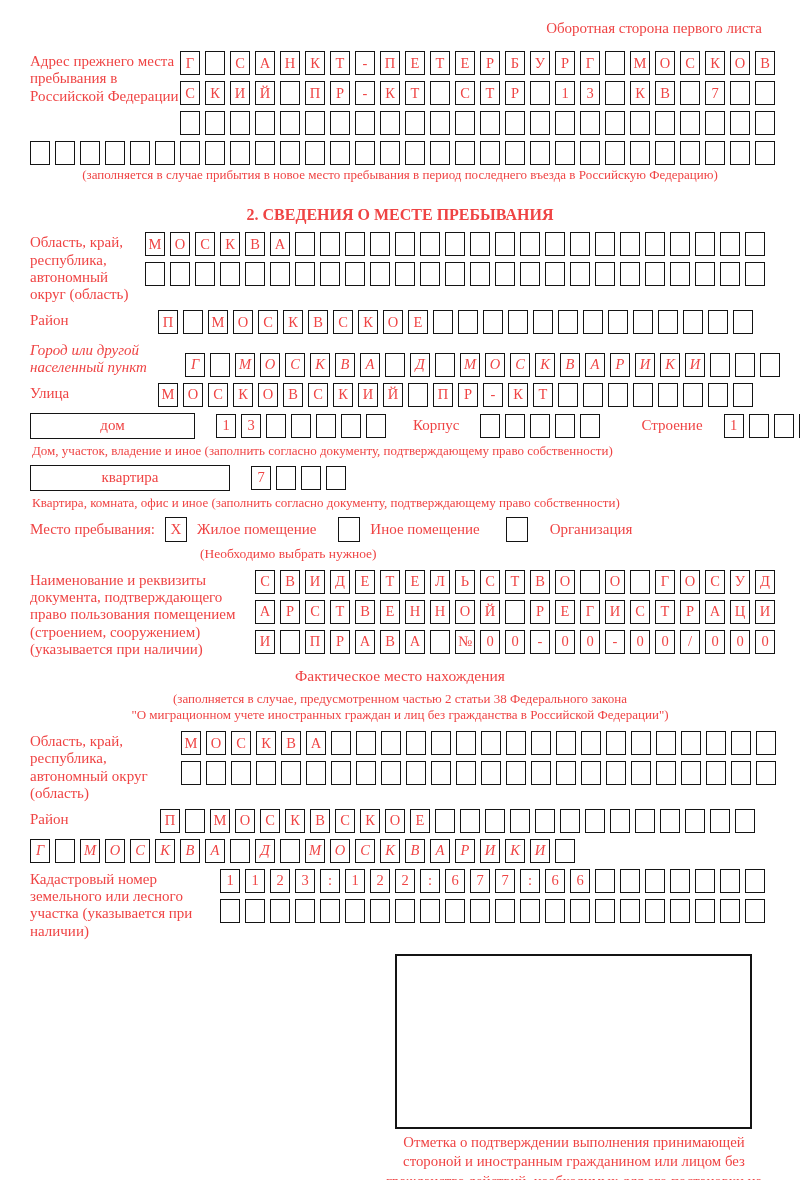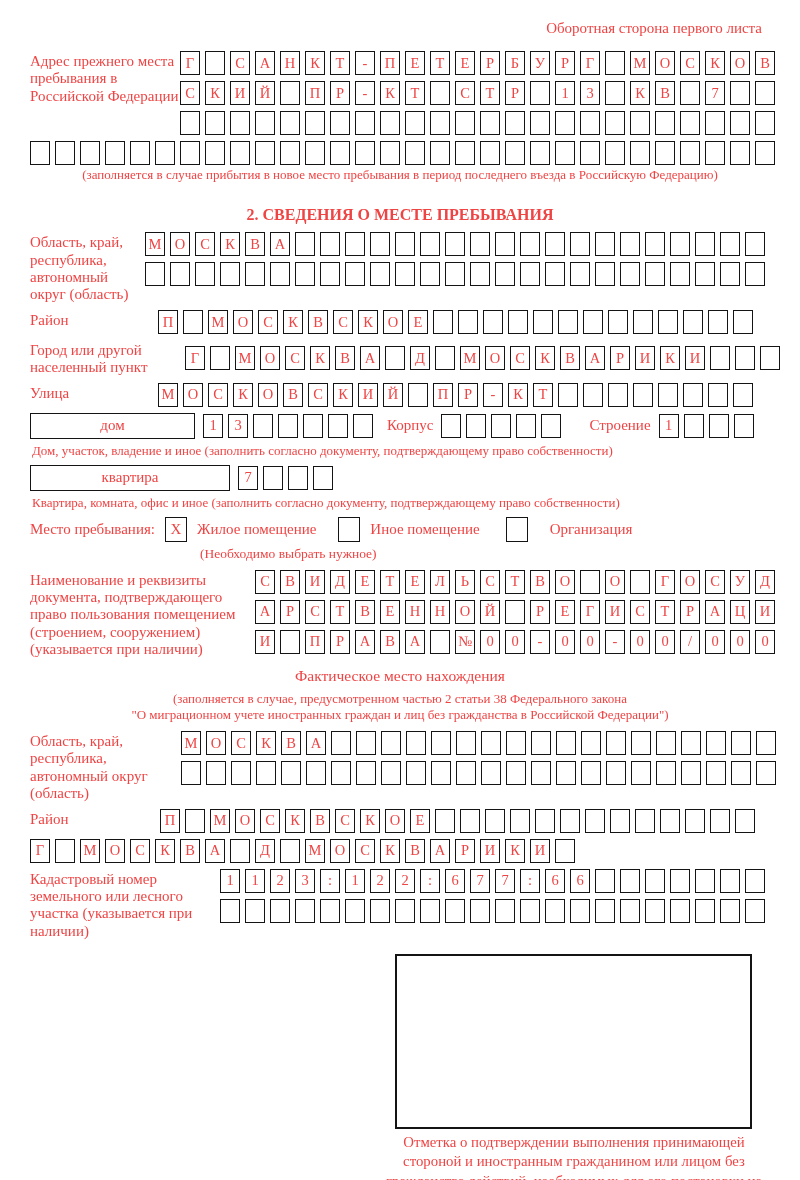--- a/index.html
+++ b/index.html
@@ -6,21 +6,21 @@
   html, body { margin: 0; padding: 0; background: #ffffff; }
   .page {
     width: 800px; height: 1180px; overflow: hidden;
     padding: 20px 30px 0 30px;
     font-family: "Liberation Serif", "DejaVu Serif", serif;
     color: #ef4444; background: #ffffff;
   }
   .corner { text-align: right; font-size: 15px; margin-bottom: 14px; padding-right: 8px; }
 
   .block { display: flex; align-items: flex-start; margin-bottom: 6px; }
-  .block.vcenter { align-items: center; }
+  .block.vcenter { align-items: flex-end; font-style: italic; }
   .label { font-size: 15px; line-height: 1.16; flex: 0 0 auto; padding-top: 2px; }
   .grid .cellrow { margin-bottom: 6px; }
   .grid .cellrow:last-child { margin-bottom: 0; }
 
   .cellrow { display: flex; gap: 5px; }
   .cell {
     flex: 0 0 auto; width: 20px; height: 24px;
     border: 1.7px solid #141414;
     display: flex; align-items: center; justify-content: center;
     font-size: 14.5px; line-height: 1;
@@ -29,21 +29,21 @@
   .note { font-size: 13px; line-height: 1.25; }
   .center { text-align: center; }
   .section-title { font-weight: bold; font-size: 16px; text-align: center; margin: 23px 0 8px 0; }
   .sub-title { font-weight: normal; font-size: 15.5px; text-align: center; margin: 8px 0 6px 0; }
 
   .typebox {
     border: 1.8px solid #141414; height: 26px;
     display: flex; align-items: center; justify-content: center;
     font-size: 15px; flex: 0 0 auto;
   }
-  .inline-row { display: flex; align-items: center; gap: 8px; margin-bottom: 4px; }
+  .inline-row { display: flex; align-items: center; gap: 21px; margin-bottom: 4px; }
   .inline-label { font-size: 15px; flex: 0 0 auto; }
   .checkbox {
     flex: 0 0 auto; width: 22px; height: 25px;
     border: 1.7px solid #141414;
     display: flex; align-items: center; justify-content: center;
     font-size: 15px;
   }
   .caption { font-size: 13px; margin: 0 0 6px 2px; }
   .choose-note { font-size: 13.5px; margin: 0 0 8px 170px; }
 

